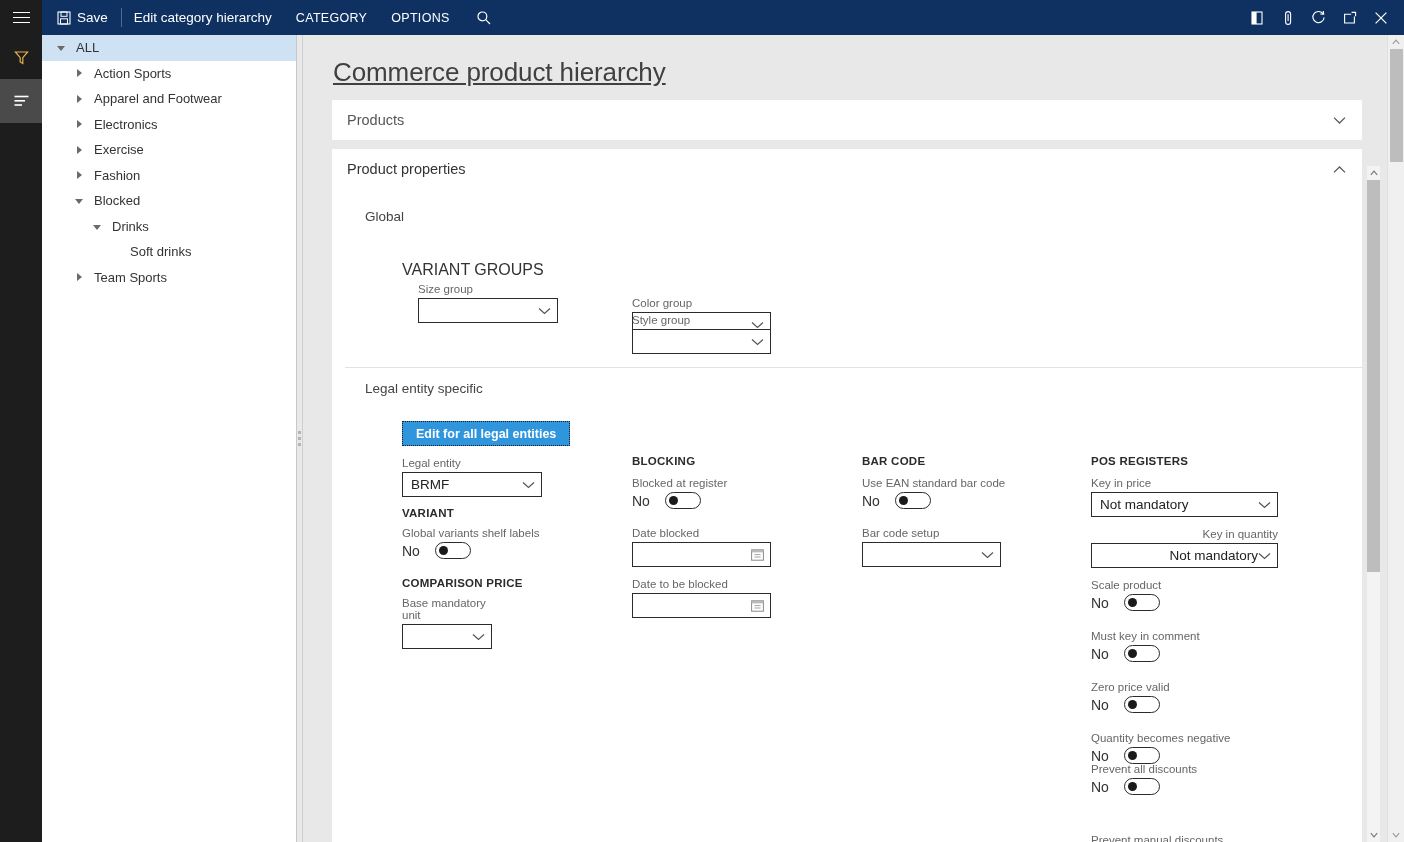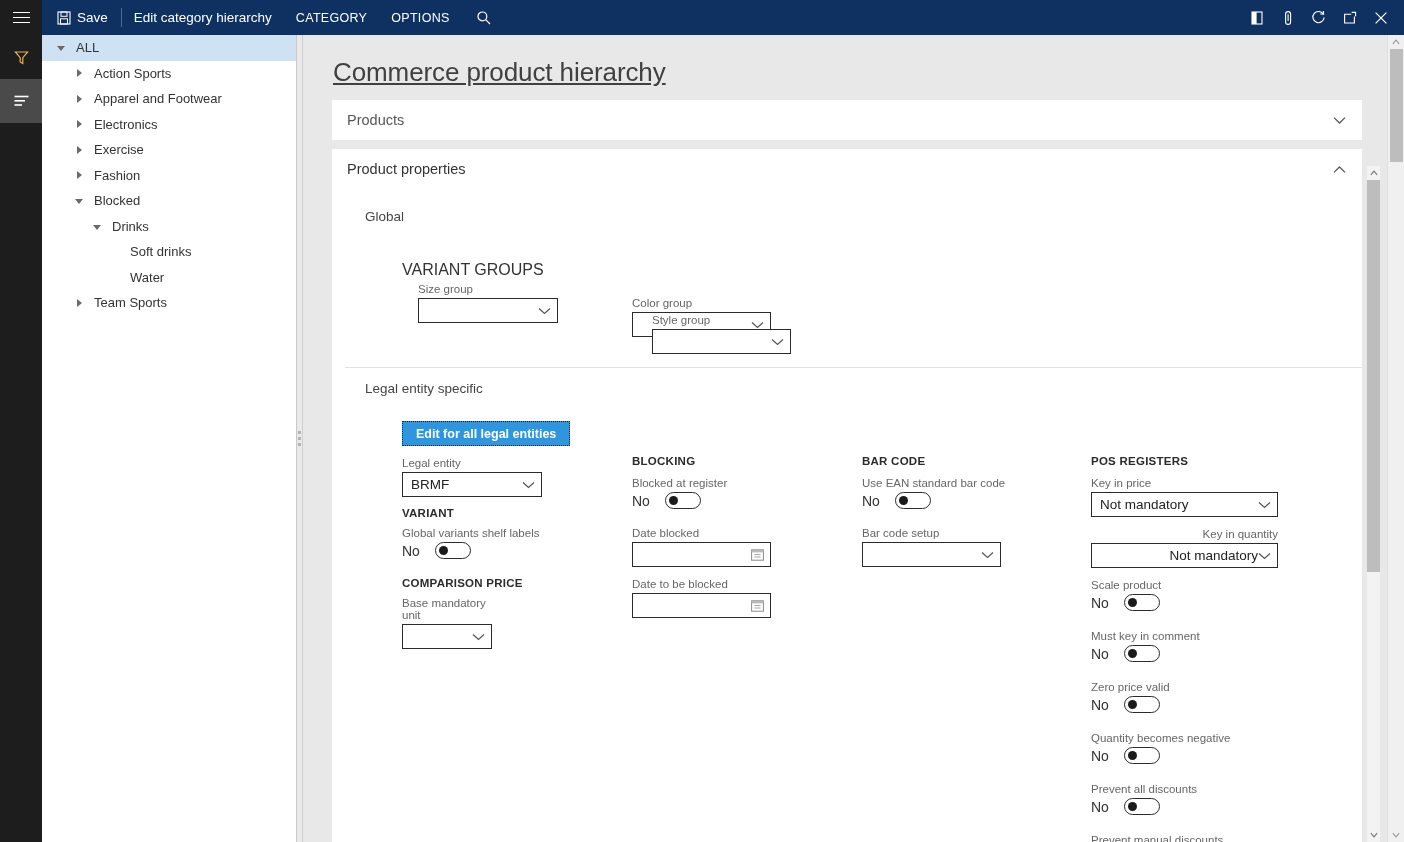--- a/index.html
+++ b/index.html
@@ -319,25 +319,20 @@
             <i class="arrow-expanded"></i>
           </span>
           <span style="padding-left: 4px;">Drinks</span>
         </div>
         <div class="tree-row">
           <span style="width: 62px; flex: 0 0 auto;"></span>
           <span class="tw"></span>
           <span style="padding-left: 4px;">Soft drinks</span>
         </div>
         <div class="tree-row">
-          <span style="width: 62px; flex: 0 0 auto;"></span>
-          <span class="tw"></span>
-          <span style="padding-left: 4px;">Water</span>
-        </div>
-        <div class="tree-row">
           <span style="width: 26px; flex: 0 0 auto;"></span>
           <span class="tw">
             <i class="arrow-collapsed"></i>
           </span>
           <span style="padding-left: 4px;">Team Sports</span>
         </div>
       </div>
   </div>
 
   <div class="splitter">
@@ -396,21 +391,21 @@
           <div class="combo">
             <span class="val"></span>
             <span class="ic">
               <svg width="13" height="8" viewBox="0 0 13 8">
                   <polyline points="1,1.5 6.5,6.5 12,1.5" fill="none" stroke="#555" stroke-width="1.2"></polyline>
                 </svg>
             </span>
           </div>
         </div>
 
-        <div class="fld" style="left:300px; top:125px; width:139px;margin-left:20px;">
+        <div class="fld" style="left:300px; top:125px; width:139px;">
           <div class="flabel">Style group</div>
           <div class="combo">
             <span class="val"></span>
             <span class="ic">
               <svg width="13" height="8" viewBox="0 0 13 8">
                   <polyline points="1,1.5 6.5,6.5 12,1.5" fill="none" stroke="#555" stroke-width="1.2"></polyline>
                 </svg>
             </span>
           </div>
         </div>
@@ -586,21 +581,21 @@
         <div class="fld" style="left:759px; top:543px;">
           <div class="flabel">Quantity becomes negative</div>
           <div class="toggle-row">
             <span class="tval">No</span>
             <span class="switch">
                 <span class="knob"></span>
               </span>
           </div>
         </div>
 
-        <div class="fld" style="left:759px; top:594px;">
+        <div class="fld" style="left:759px; top:574px;">
           <div class="flabel">Prevent all discounts</div>
           <div class="toggle-row">
             <span class="tval">No</span>
             <span class="switch">
                 <span class="knob"></span>
               </span>
           </div>
         </div>
 
         <div class="fld" style="left:759px; top:645px;">

